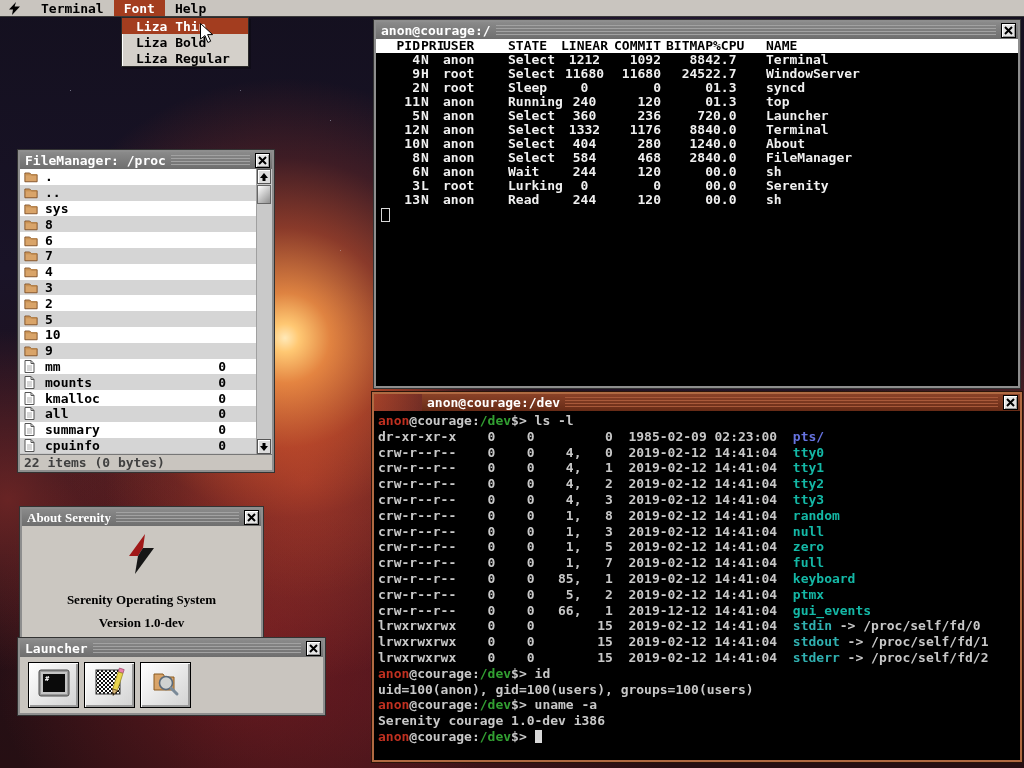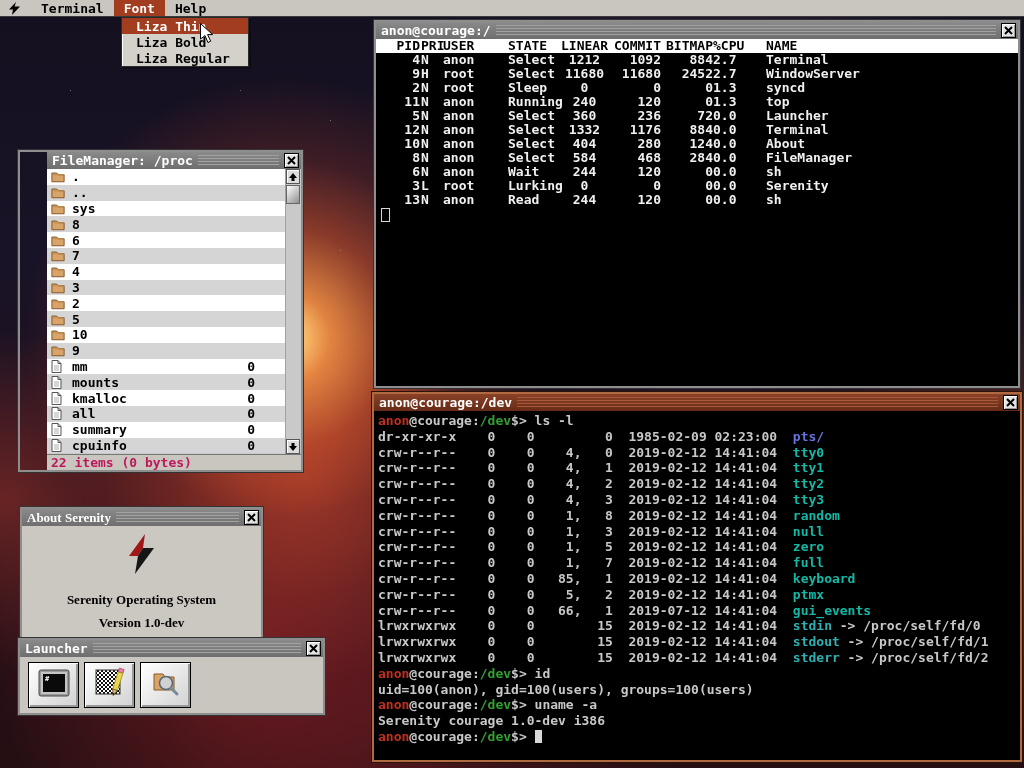--- a/index.html
+++ b/index.html
@@ -27,21 +27,21 @@
     border:1px solid #2a2a2a;box-shadow:inset 1px 1px 0 #fff,2px 2px 0 rgba(0,0,0,.25);z-index:50;}
   .dropdown-item{height:16px;font-weight:bold;font-size:13px;display:flex;align-items:center;padding-left:14px;color:#000;white-space:pre;}
   .dropdown-item.hl{background:#a33d1f;color:#fff;}
   .cursor-arrow{position:absolute;left:200px;top:23px;z-index:60;}
   
   .window{position:absolute;box-sizing:border-box;}
   .window.inactive{border:2px solid #8e8e8e;box-shadow:0 0 0 1px #333;}
   .window.active{border:2px solid #b06a42;box-shadow:0 0 0 1px #2a140a;}
   .titlebar{height:17px;display:flex;align-items:center;padding:0 2px 0 5px;}
   .inactive>.titlebar{background:linear-gradient(180deg,#8a8a8a,#6e6e6e);}
-  .active>.titlebar{background:linear-gradient(180deg,#8a4228,#672b16);}
+  .active>.titlebar{background:linear-gradient(180deg,#8a4228,#672b16);margin-left:48px;}
   .titlebar .title{color:#fff;font-weight:bold;font-size:13px;white-space:pre;line-height:17px;}
   .titlebar .stripes{flex:1;height:11px;margin:0 5px;}
   .inactive>.titlebar .stripes{background:repeating-linear-gradient(180deg,#a2a2a2 0 1px,rgba(0,0,0,0) 1px 3px);}
   .active>.titlebar .stripes{background:repeating-linear-gradient(180deg,#a8593a 0 1px,rgba(0,0,0,0) 1px 3px);}
   .closebtn{width:15px;height:15px;background:#e4e4e4;border:1px solid #000;box-sizing:border-box;
     box-shadow:inset 1px 1px 0 #fff,inset -1px -1px 0 #9a9a9a;display:flex;align-items:center;justify-content:center;}
   
   .term-content{background:#000;position:relative;width:100%;overflow:hidden;}
   .proc-header{display:flex;background:#fff;color:#000;font-weight:bold;font-size:13px;height:14px;line-height:14px;padding-left:4px;box-sizing:border-box;}
   .proc-row{display:flex;color:#f0f0f0;font-weight:bold;font-size:13px;height:14px;line-height:14px;padding-left:4px;}
@@ -64,21 +64,21 @@
   .fm-name{flex:1;white-space:pre;}
   .fm-size{width:22px;text-align:right;margin-right:30px;flex:none;}
   .scrollbar{position:absolute;right:0;top:0;bottom:0;width:16px;background:#c9c9c9;border-left:1px solid #a0a0a0;box-sizing:border-box;}
   .sb-btn{width:14px;height:15px;background:#dcdcdc;border:1px solid #555;box-sizing:border-box;
     box-shadow:inset 1px 1px 0 #fff;display:flex;align-items:center;justify-content:center;}
   .sb-up{position:absolute;top:0;left:0;}
   .sb-down{position:absolute;bottom:0;left:0;}
   .sb-thumb{position:absolute;top:16px;left:0;width:14px;height:19px;border:1px solid #666;box-sizing:border-box;
     background:linear-gradient(135deg,#ffffff,#8f8f8f);}
   .statusbar{height:15px;background:#c9c5bf;border-top:1px solid #777;font-weight:bold;font-size:13px;
-    line-height:15px;color:#be185d;padding-left:4px;white-space:pre;}
+    line-height:15px;color:#404040;padding-left:4px;white-space:pre;}
   
   .about-body{background:#cbc7c1;height:124px;text-align:center;}
   .about-logo{padding-top:8px;}
   .about-line{font-weight:bold;font-size:13px;color:#000;white-space:pre;}
   .about-line1{margin-top:14px;}
   .about-line2{margin-top:7px;}
   .push-btn{display:inline-block;margin-top:12px;width:59px;height:21px;background:linear-gradient(180deg,#fdfdfd,#d6d6d6);
     border:1px solid #000;box-sizing:border-box;box-shadow:inset 1px 1px 0 #fff,inset -1px -1px 0 #8a8a8a;
     font-weight:bold;font-size:13px;line-height:19px;color:#000;}
   
@@ -261,21 +261,21 @@
             <span class="pc pc5">120</span>
             <span class="pc pc6">0</span>
             <span class="pc pc7">0.0</span>
             <span class="pc pc8">sh</span>
           </div>
         </div>
       <div class="hollow-cursor"></div>
     </div>
   </div>
 
-  <div class="window inactive" style="left:18px;top:150px;width:285px;z-index:10;padding-left:27px;">
+  <div class="window inactive" style="left:18px;top:150px;width:256px;z-index:10;">
     <div class="titlebar">
       <span class="title">FileManager: /proc</span>
       <span class="stripes"></span>
       <div class="closebtn">
         <svg width="9" height="9" viewBox="0 0 9 9">
             <path d="M1 1 L8 8 M8 1 L1 8" stroke="#000" stroke-width="2"></path>
           </svg>
       </div>
     </div>
     <div class="fm-body" style="height:285px;">
@@ -565,21 +565,21 @@
           <div class="term-line"><span class="tc-fg">crw-r--r--    0    0    4,   0  2019-02-12 14:41:04  </span><span class="tc-yellow">tty0</span></div>
           <div class="term-line"><span class="tc-fg">crw-r--r--    0    0    4,   1  2019-02-12 14:41:04  </span><span class="tc-yellow">tty1</span></div>
           <div class="term-line"><span class="tc-fg">crw-r--r--    0    0    4,   2  2019-02-12 14:41:04  </span><span class="tc-yellow">tty2</span></div>
           <div class="term-line"><span class="tc-fg">crw-r--r--    0    0    4,   3  2019-02-12 14:41:04  </span><span class="tc-yellow">tty3</span></div>
           <div class="term-line"><span class="tc-fg">crw-r--r--    0    0    1,   8  2019-02-12 14:41:04  </span><span class="tc-yellow">random</span></div>
           <div class="term-line"><span class="tc-fg">crw-r--r--    0    0    1,   3  2019-02-12 14:41:04  </span><span class="tc-yellow">null</span></div>
           <div class="term-line"><span class="tc-fg">crw-r--r--    0    0    1,   5  2019-02-12 14:41:04  </span><span class="tc-yellow">zero</span></div>
           <div class="term-line"><span class="tc-fg">crw-r--r--    0    0    1,   7  2019-02-12 14:41:04  </span><span class="tc-yellow">full</span></div>
           <div class="term-line"><span class="tc-fg">crw-r--r--    0    0   85,   1  2019-02-12 14:41:04  </span><span class="tc-yellow">keyboard</span></div>
           <div class="term-line"><span class="tc-fg">crw-r--r--    0    0    5,   2  2019-02-12 14:41:04  </span><span class="tc-yellow">ptmx</span></div>
-          <div class="term-line"><span class="tc-fg">crw-r--r--    0    0   66,   1  2019-07-12 14:41:04  </span><span class="tc-yellow">gui_events</span></div>
+          <div class="term-line"><span class="tc-fg">crw-r--r--    0    0   66,   1  2019-12-12 14:41:04  </span><span class="tc-yellow">gui_events</span></div>
           <div class="term-line"><span class="tc-fg">lrwxrwxrwx    0    0        15  2019-02-12 14:41:04  </span><span class="tc-cyan">stdin</span><span class="tc-fg"> -&gt; /proc/self/fd/0</span></div>
           <div class="term-line"><span class="tc-fg">lrwxrwxrwx    0    0        15  2019-02-12 14:41:04  </span><span class="tc-cyan">stdout</span><span class="tc-fg"> -&gt; /proc/self/fd/1</span></div>
           <div class="term-line"><span class="tc-fg">lrwxrwxrwx    0    0        15  2019-02-12 14:41:04  </span><span class="tc-cyan">stderr</span><span class="tc-fg"> -&gt; /proc/self/fd/2</span></div>
           <div class="term-line"><span class="tc-red">anon</span><span class="tc-fg">@courage:</span><span class="tc-green">/dev</span><span class="tc-fg">$&gt; </span><span class="tc-fg">id</span></div>
           <div class="term-line"><span class="tc-fg">uid=100(anon), gid=100(users), groups=100(users)</span></div>
           <div class="term-line"><span class="tc-red">anon</span><span class="tc-fg">@courage:</span><span class="tc-green">/dev</span><span class="tc-fg">$&gt; </span><span class="tc-fg">uname -a</span></div>
           <div class="term-line"><span class="tc-fg">Serenity courage 1.0-dev i386</span></div>
           <div class="term-line"><span class="tc-red">anon</span><span class="tc-fg">@courage:</span><span class="tc-green">/dev</span><span class="tc-fg">$&gt; </span><span class="term-cursor"></span></div>
         </div>
     </div>

